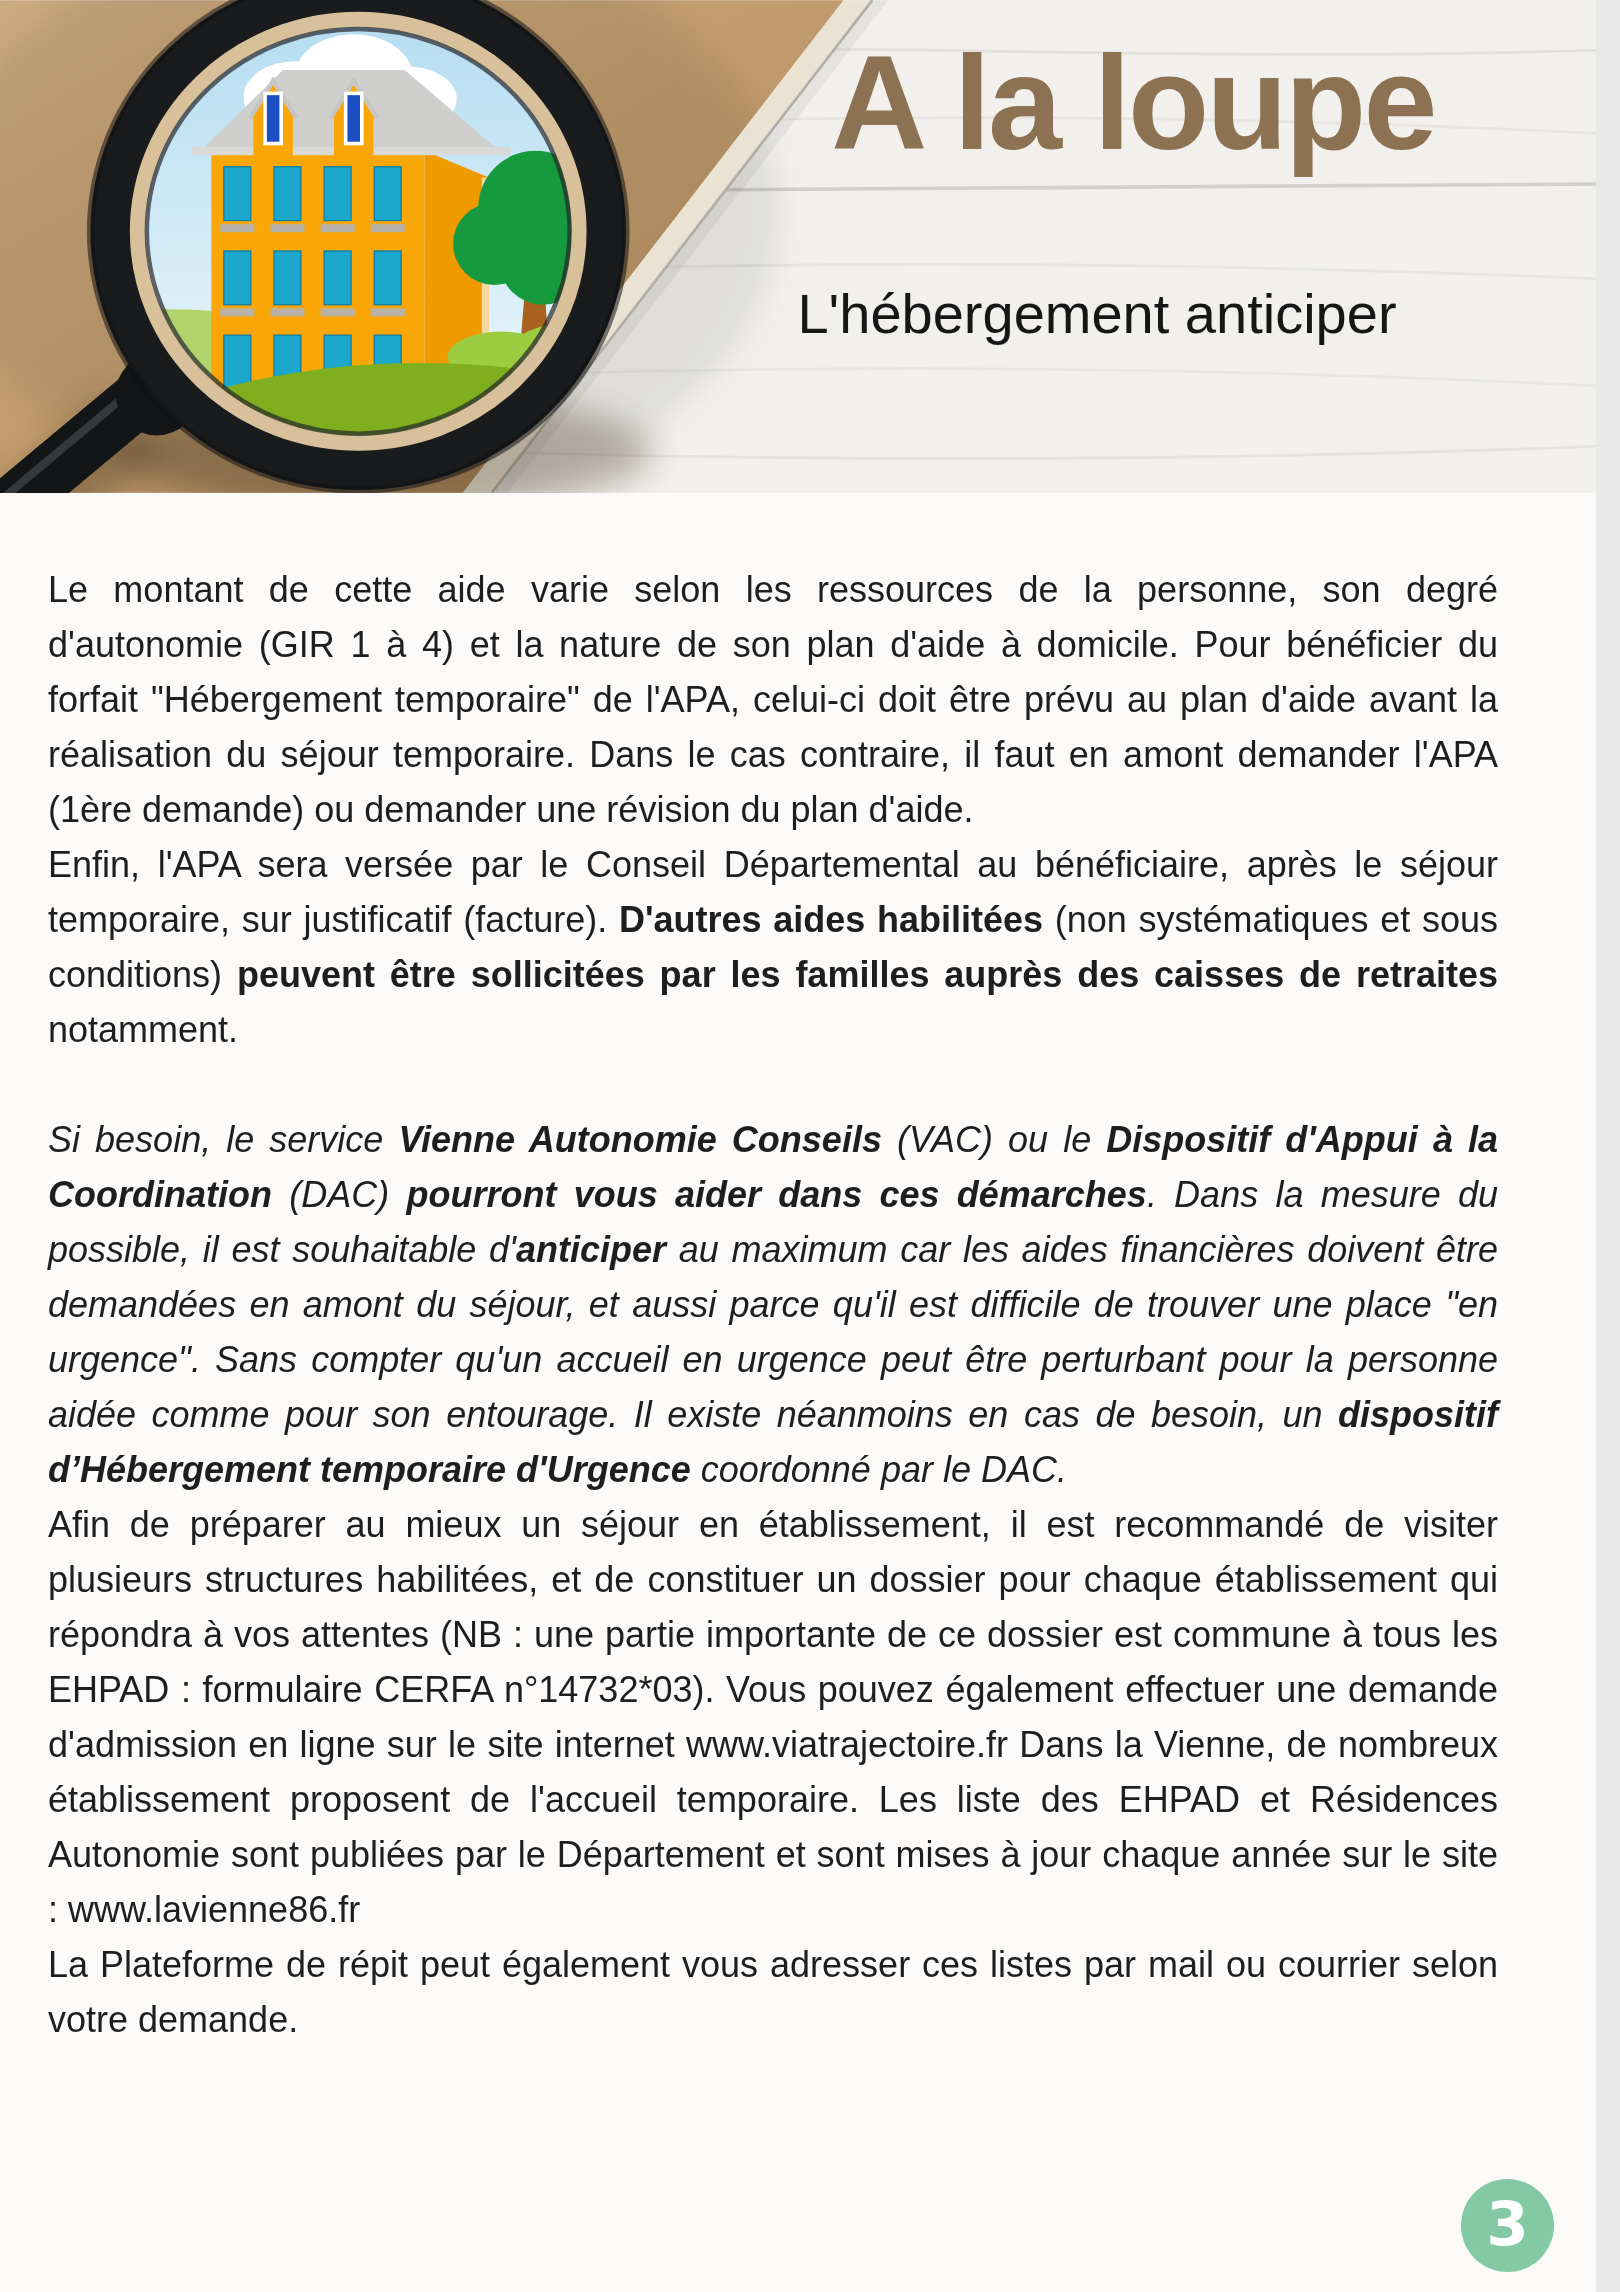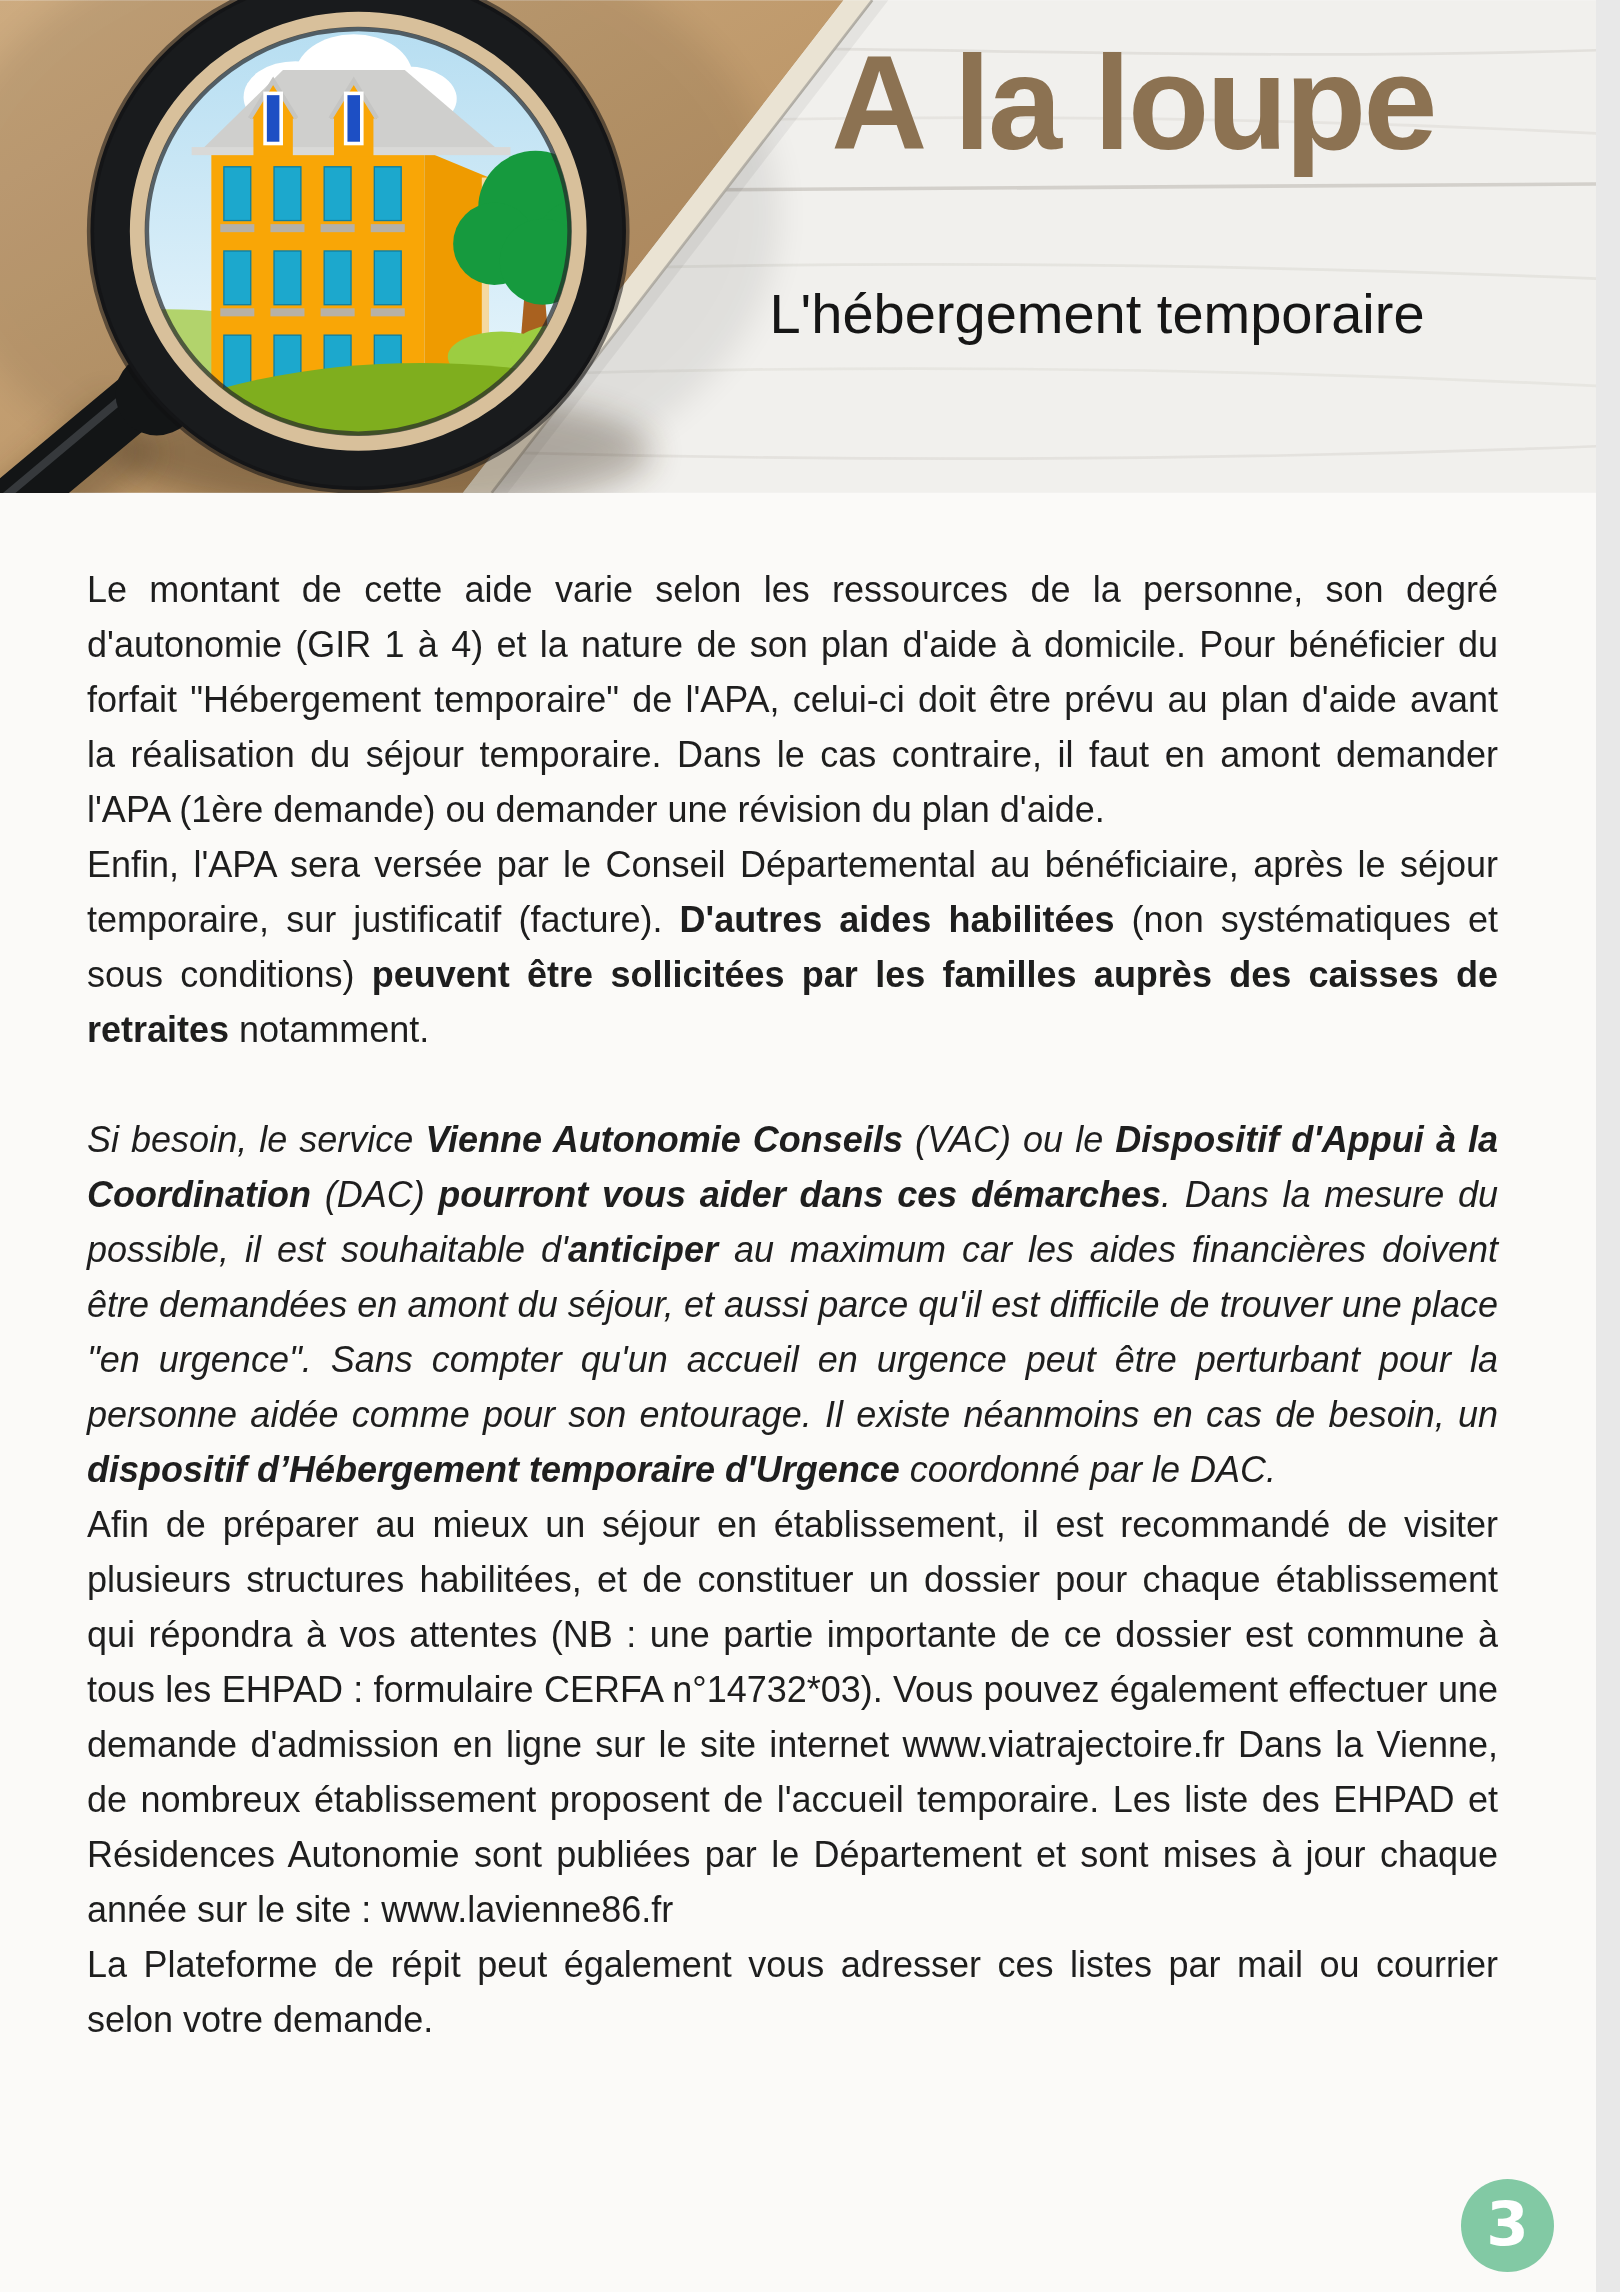--- a/index.html
+++ b/index.html
@@ -19,21 +19,21 @@
     color:#8c7252;text-align:center;white-space:nowrap;
   }
   .subtitle{
     position:absolute;top:283px;left:667px;width:860px;margin:0;
     font-size:56px;line-height:1.1;font-weight:normal;letter-spacing:0;
     color:#161616;text-align:center;white-space:nowrap;
   }
   
   .content{
     position:absolute;top:493px;left:0;right:0;
-    padding:69px 98px 0 87px;
+    padding:69px 98px 0 48px;
     font-size:36px;line-height:55px;color:#1e1e1e;
     text-align:justify;
   }
   .para{margin:0;}
   .para.gap{margin-top:55px;font-style:italic;}
   .b{font-weight:bold;}
   a.link{color:inherit;cursor:pointer;}
   
   .page-badge{
     position:absolute;left:1461px;top:2179px;width:93px;height:93px;
@@ -169,21 +169,21 @@
 
       <g fill="none">
         <ellipse cx="400" cy="258" rx="247" ry="237" stroke="#d8c09b" stroke-width="18"></ellipse>
         <ellipse cx="400" cy="258" rx="236" ry="226" stroke="#23262a" stroke-width="5" opacity="0.7"></ellipse>
         <ellipse cx="400" cy="258" rx="277" ry="267" stroke="#191b1d" stroke-width="44"></ellipse>
         <ellipse cx="400" cy="258" rx="299" ry="289" stroke="#101112" stroke-width="8" opacity="0.55"></ellipse>
       </g>
     </svg>
 
     <h1 class="title">A la loupe</h1>
-    <h2 class="subtitle">L'hébergement temporaire</h2>
+    <h2 class="subtitle">L'hébergement anticiper</h2>
   </div>
 
   <main class="content">
       <p class="para"><span>Le montant de cette aide varie selon les ressources de la personne, son degré d'autonomie (GIR 1 à 4) et la nature de son plan d'aide à domicile. Pour bénéficier du forfait "Hébergement temporaire" de l'APA, celui-ci doit être prévu au plan d'aide avant la réalisation du séjour temporaire. Dans le cas contraire, il faut en amont demander l'APA (1ère demande) ou demander une révision du plan d'aide.</span></p>
       <p class="para"><span>Enfin, l'APA sera versée par le Conseil Départemental au bénéficiaire, après le séjour temporaire, sur justificatif (facture). </span><span class="b">D'autres aides habilitées</span><span> (non systématiques et sous conditions) </span><span class="b">peuvent être sollicitées par les familles auprès des caisses de retraites</span><span> notamment.</span></p>
       <p class="para gap"><span>Si besoin, le service </span><span class="b">Vienne Autonomie Conseils</span><span> (VAC) ou le </span><span class="b">Dispositif d'Appui à la Coordination</span><span> (DAC) </span><span class="b">pourront vous aider dans ces démarches</span><span>. Dans la mesure du possible, il est souhaitable d'</span><span class="b">anticiper</span><span> au maximum car les aides financières doivent être demandées en amont du séjour, et aussi parce qu'il est difficile de trouver une place "en urgence". Sans compter qu'un accueil en urgence peut être perturbant pour la personne aidée comme pour son entourage. Il existe néanmoins en cas de besoin, un </span><span class="b">dispositif d’Hébergement temporaire d'Urgence</span><span> coordonné par le DAC.</span></p>
       <p class="para"><span>Afin de préparer au mieux un séjour en établissement, il est recommandé de visiter plusieurs structures habilitées, et de constituer un dossier pour chaque établissement qui répondra à vos attentes (NB : une partie importante de ce dossier est commune à tous les EHPAD : formulaire CERFA n°14732*03). Vous pouvez également effectuer une demande d'admission en ligne sur le site internet www.viatrajectoire.fr Dans la Vienne, de nombreux établissement proposent de l'accueil temporaire. Les liste des EHPAD et Résidences Autonomie sont publiées par le Département et sont mises à jour chaque année sur le site : </span><a class="link">www.lavienne86.fr</a></p>
       <p class="para"><span>La Plateforme de répit peut également vous adresser ces listes par mail ou courrier selon votre demande.</span></p>
     </main>
 

